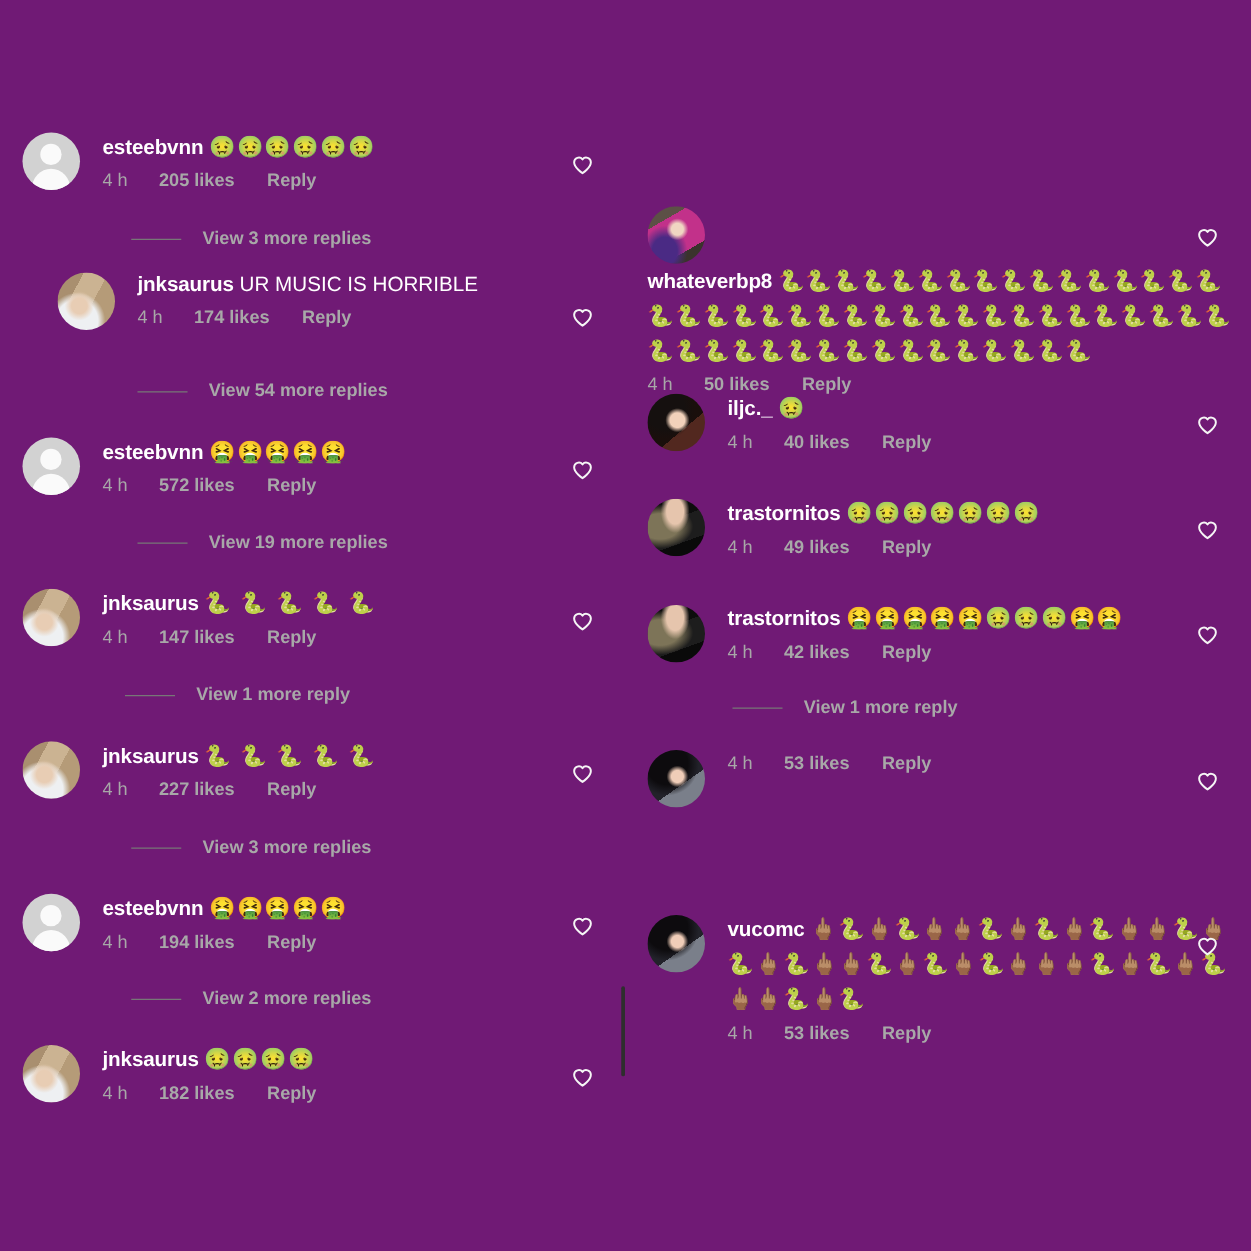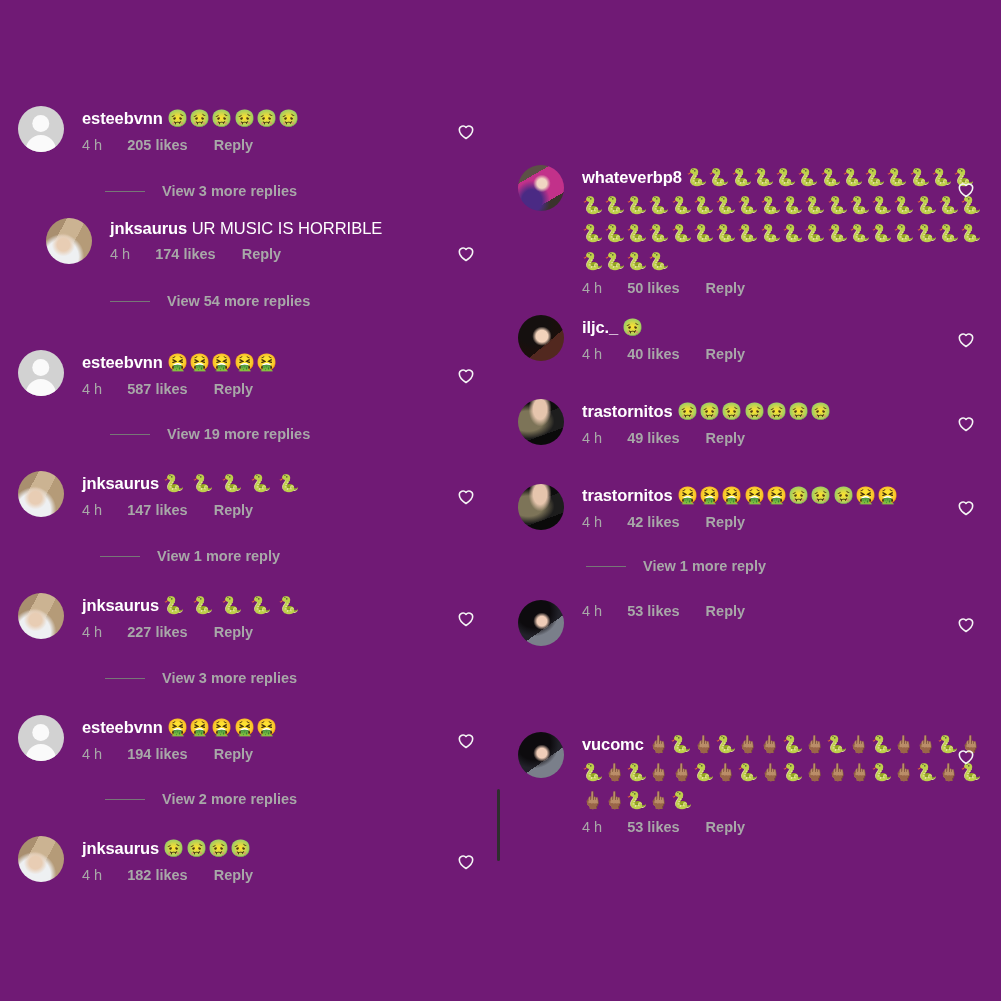--- a/index.html
+++ b/index.html
@@ -246,21 +246,21 @@
         </svg>
       </div>
       <div class="comment" style="top: 348px;">
         <div class="avatar-wrap">
           <div class="avatar placeholder"></div>
         </div>
         <div class="body">
           <div class="line-main"><span class="username">esteebvnn</span> <span class="emojis">🤮🤮🤮🤮🤮</span></div>
           <div class="meta">
             <span class="time">4 h</span>
-            <span class="likes">587 likes</span>
+            <span class="likes">572 likes</span>
             <span class="reply">Reply</span>
           </div>
         </div>
       </div>
       <div class="heart" style="top: 364px; left: 455px;">
         <svg viewBox="0 0 24 24" fill="none" stroke="#f5f5f5" stroke-width="1.7" stroke-linecap="round" stroke-linejoin="round">
           <path d="M12 20.2s-7.3-4.6-7.3-9.5A4.1 4.1 0 0 1 12 8.2a4.1 4.1 0 0 1 7.3 2.5c0 4.9-7.3 9.5-7.3 9.5z"></path>
         </svg>
       </div>
       <div class="comment" style="top: 469px;">
@@ -332,21 +332,21 @@
       </div>
       <div class="heart" style="top: 850px; left: 455px;">
         <svg viewBox="0 0 24 24" fill="none" stroke="#f5f5f5" stroke-width="1.7" stroke-linecap="round" stroke-linejoin="round">
           <path d="M12 20.2s-7.3-4.6-7.3-9.5A4.1 4.1 0 0 1 12 8.2a4.1 4.1 0 0 1 7.3 2.5c0 4.9-7.3 9.5-7.3 9.5z"></path>
         </svg>
       </div>
       <div class="view-more" style="top: 182px; left: 105px;">
         <span class="dash"></span>
         <span class="vm-label">View 3 more replies</span>
       </div>
-      <div class="view-more" style="top: 292px; left: 110px;">
+      <div class="view-more" style="top: 304px; left: 110px;">
         <span class="dash"></span>
         <span class="vm-label">View 54 more replies</span>
       </div>
       <div class="view-more" style="top: 425px; left: 110px;">
         <span class="dash"></span>
         <span class="vm-label">View 19 more replies</span>
       </div>
       <div class="view-more" style="top: 547px; left: 100px;">
         <span class="dash"></span>
         <span class="vm-label">View 1 more reply</span>
@@ -355,21 +355,21 @@
         <span class="dash"></span>
         <span class="vm-label">View 3 more replies</span>
       </div>
       <div class="view-more" style="top: 790px; left: 105px;">
         <span class="dash"></span>
         <span class="vm-label">View 2 more replies</span>
       </div>
     </div>
 
   <div class="column right" id="col-right">
-      <div class="comment" style="top: 163px;">
+      <div class="comment" style="top: 163px; flex-direction: column;">
         <div class="avatar-wrap">
           <div class="avatar photo ph-whateverbp8"></div>
         </div>
         <div class="body">
           <div class="line-main"><span class="username">whateverbp8</span> <span class="emojis">🐍🐍🐍🐍🐍🐍🐍🐍🐍🐍🐍🐍🐍🐍🐍🐍🐍🐍🐍🐍🐍🐍🐍🐍🐍🐍🐍🐍🐍🐍🐍🐍🐍🐍🐍🐍🐍🐍🐍🐍🐍🐍🐍🐍🐍🐍🐍🐍🐍🐍🐍🐍🐍</span></div>
           <div class="meta">
             <span class="time">4 h</span>
             <span class="likes">50 likes</span>
             <span class="reply">Reply</span>
           </div>

